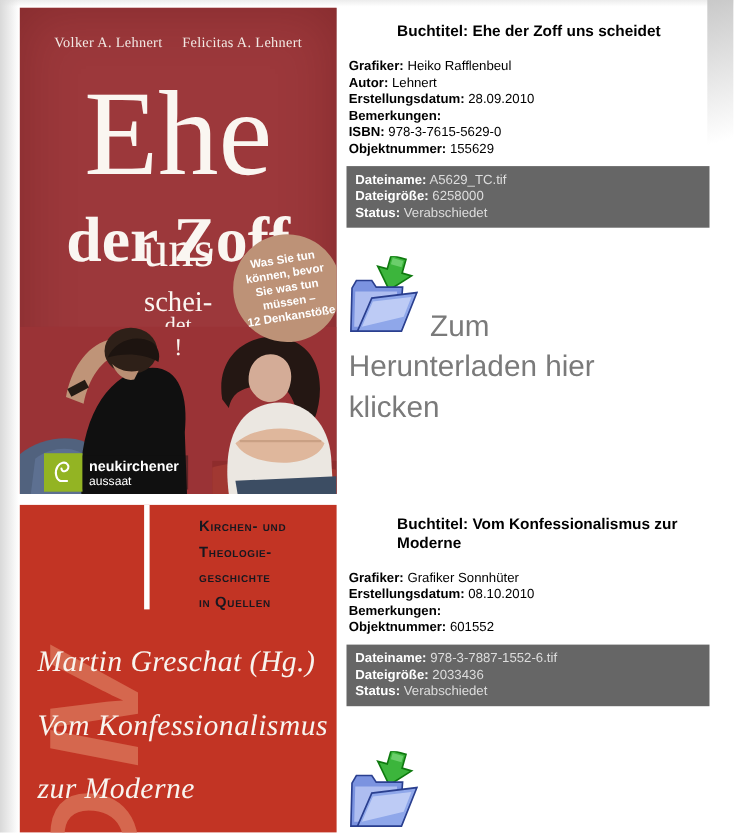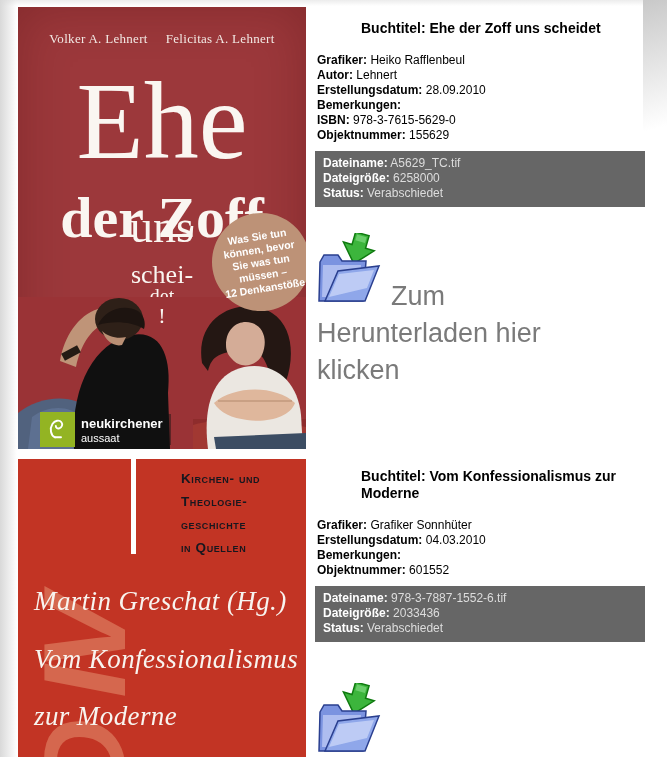--- a/index.html
+++ b/index.html
@@ -217,21 +217,21 @@
           <path d="M12,64 L22,41 L57,37 L50,55 Z" fill="#c8d4f7" opacity="0.8"></path>
         </svg>
       </span><span>Zum Herunterladen hier klicken</span>
     </div>
   </div>
 
   <div class="info info2">
     <h1 class="rec-title">Buchtitel: Vom Konfessionalismus zur Moderne</h1>
     <div class="fields">
       <div class="field"><b>Grafiker:</b> <span>Grafiker Sonnhüter</span></div>
-      <div class="field"><b>Erstellungsdatum:</b> <span>04.03.2010</span></div>
+      <div class="field"><b>Erstellungsdatum:</b> <span>08.10.2010</span></div>
       <div class="field"><b>Bemerkungen:</b> <span></span></div>
       <div class="field"><b>Objektnummer:</b> <span>601552</span></div>
     </div>
     <div class="filebox">
       <div class="row"><b>Dateiname:</b> <span class="val">978-3-7887-1552-6.tif</span></div>
       <div class="row"><b>Dateigröße:</b> <span class="val">2033436</span></div>
       <div class="row"><b>Status:</b> <span class="val">Verabschiedet</span></div>
     </div>
     <div class="download second">
       <span class="dl-icon">

